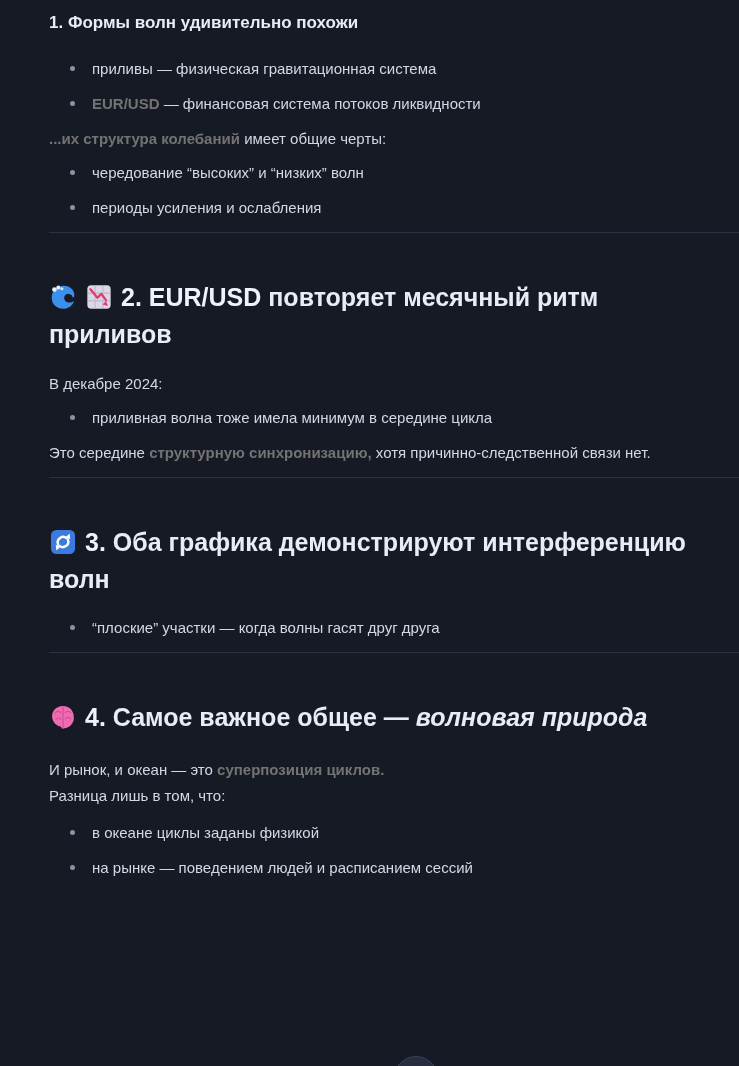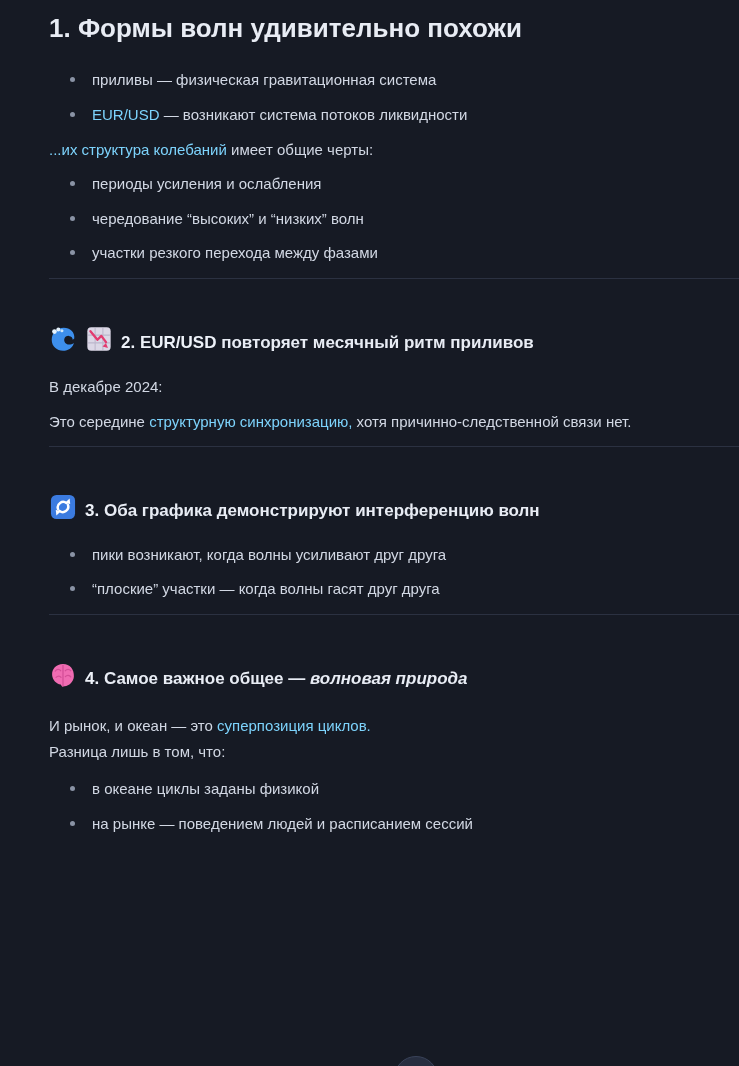--- a/index.html
+++ b/index.html
@@ -6,31 +6,31 @@
   body {
     width: 739px; height: 1066px; overflow: hidden; position: relative;
     box-sizing: border-box;
     background: #161a24;
     color: #d2d8e4;
     font-family: "Liberation Sans", sans-serif;
     font-size: 15px;
     padding: 13px 12px 0 49px;
   }
   h2.sec-title {
-    font-size: 17px; line-height: 1.45; font-weight: 600;
+    font-size: 25px; line-height: 1.45; font-weight: 600;
     color: #e8ecf4; margin: 0 0 21px 0;
   }
   h2.sec-title strong { font-weight: 800; color: #eef2f9; }
   h3.sec-title-sm {
-    font-size: 26px; line-height: 1.2; font-weight: 700;
+    font-size: 17px; line-height: 1.2; font-weight: 700;
     color: #e8ecf4; margin: 0 0 26px 0;
   }
   p { margin: 0 0 14px 0; line-height: 1.4; }
   p.spaced { line-height: 1.75; }
-  strong { font-weight: 400; color: #7dd3fc; }
+  strong { font-weight: 700; color: #737373; }
   em { font-style: italic; }
   ul { list-style: none; margin: 0 0 6px 0; padding: 0 0 0 30px; }
   li { position: relative; margin: 0 0 15px 13px; line-height: 1.3; }
   li::before {
     content: ""; position: absolute; left: -22px; top: 7px;
     width: 5px; height: 5px; border-radius: 50%; background: #8a93a5;
   }
   hr.divider {
     border: 0; border-top: 1px solid #2b3141;
     margin: 8px -12px 46px 0;
@@ -53,35 +53,32 @@
 
 <main>
 
   <section>
     <h3 class="sec-title-sm">1. Формы волн удивительно похожи</h3>
     <ul>
       <li>
         <span>приливы — физическая гравитационная система</span>
       </li>
       <li>
-        <strong>EUR/USD</strong><span> — возникают система потоков ликвидности</span>
+        <strong>EUR/USD</strong><span> — финансовая система потоков ликвидности</span>
       </li>
     </ul>
     <p>
       <strong>...их структура колебаний</strong><span> имеет общие черты:</span>
     </p>
     <ul>
       <li>
-        <span>периоды усиления и ослабления</span>
-      </li>
-      <li>
         <span>чередование “высоких” и “низких” волн</span>
       </li>
       <li>
-        <span>участки резкого перехода между фазами</span>
+        <span>периоды усиления и ослабления</span>
       </li>
     </ul>
   </section>
 
   <hr class="divider">
 
   <section>
     <h2 class="sec-title">
       <span class="emoji">
         <svg viewBox="0 0 36 36">
@@ -96,20 +93,23 @@
           <path d="M13 4 V32 M23 4 V32 M4 13 H32 M4 23 H32" stroke="#bcb7cc" stroke-width="1.4" fill="none"></path>
           <path d="M7 8 L16 19 L21 14 L27 22" stroke="#e23b70" stroke-width="3" fill="none" stroke-linecap="round" stroke-linejoin="round"></path>
           <path d="M29.5 29.5 L22.5 27.5 L27 23 Z" fill="#e23b70"></path>
         </svg>
       </span><strong>2. EUR/USD</strong><span> повторяет месячный ритм приливов</span>
     </h2>
     <p>
       <span>В декабре 2024:</span>
     </p>
     <ul>
+      <li>
+        <span>приливная волна тоже имела минимум в середине цикла</span>
+      </li>
     </ul>
     <p>
       <span>Это середине </span><strong>структурную синхронизацию,</strong><span> хотя причинно-следственной связи нет.</span>
     </p>
   </section>
 
   <hr class="divider">
 
   <section>
     <h2 class="sec-title">
@@ -117,23 +117,20 @@
         <svg viewBox="0 0 36 36">
           <rect x="2.5" y="2.5" width="31" height="31" rx="7" fill="#3b7be0"></rect>
           <path d="M11.5 20.5 a7 7 0 0 1 11 -7.5" stroke="#ffffff" stroke-width="3.2" fill="none" stroke-linecap="round"></path>
           <path d="M24.5 15.5 a7 7 0 0 1 -11 7.5" stroke="#ffffff" stroke-width="3.2" fill="none" stroke-linecap="round"></path>
           <path d="M26.5 7 L27.3 14.2 L20.2 12.8 Z" fill="#ffffff"></path>
           <path d="M9.5 29 L8.7 21.8 L15.8 23.2 Z" fill="#ffffff"></path>
         </svg>
       </span><strong>3.</strong><span> Оба графика демонстрируют интерференцию волн</span>
     </h2>
     <ul>
-      <li>
-        <span>пики возникают, когда волны усиливают друг друга</span>
-      </li>
       <li>
         <span>“плоские” участки — когда волны гасят друг друга</span>
       </li>
     </ul>
   </section>
 
   <hr class="divider">
 
   <section>
     <h2 class="sec-title">

